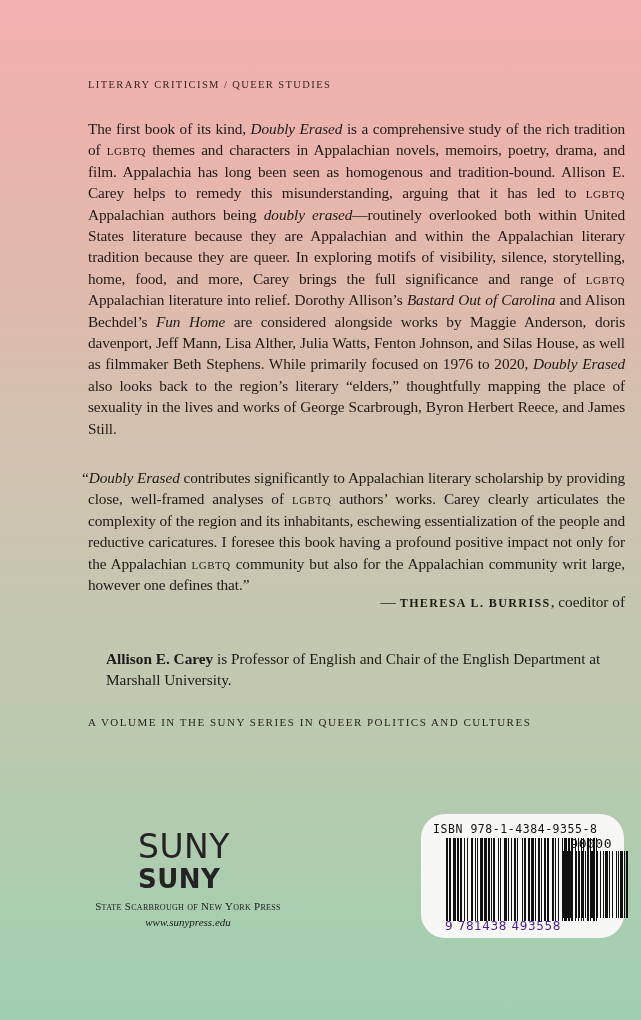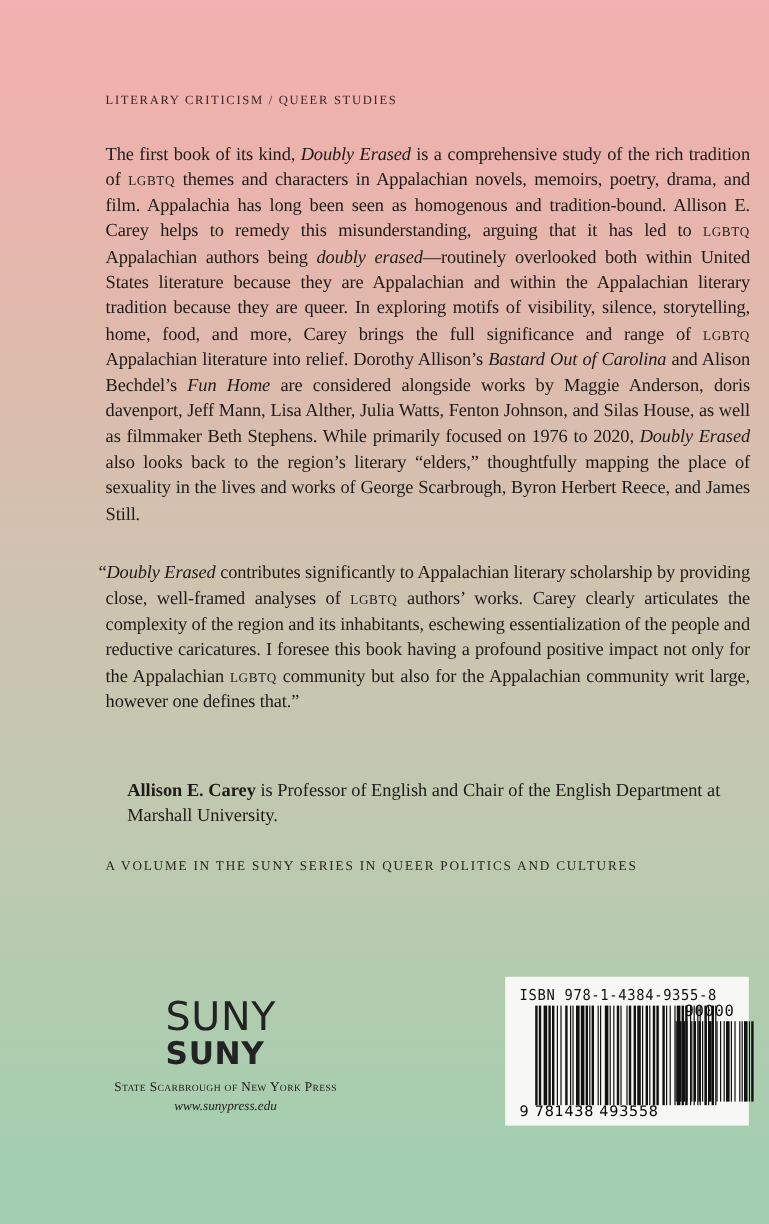--- a/index.html
+++ b/index.html
@@ -61,55 +61,59 @@
     position: absolute; left: 0; top: 70px; width: 200px; text-align: center;
     font-size: 11px; font-variant: small-caps; letter-spacing: 0.3px; white-space: nowrap;
   }
   .logo-url {
     position: absolute; left: 0; top: 86px; width: 200px; text-align: center;
     font-size: 11px; font-style: italic;
   }
   .barcode-box {
     position: absolute; left: 421px; top: 814px; width: 203px; height: 124px;
     background: #f7f7f5;
+    border-radius: 24px;
   }
   .isbn-text {
     position: absolute; left: 12px; top: 7px;
     font-family: "DejaVu Sans Mono", "Liberation Mono", monospace;
     font-size: 12.5px; letter-spacing: 0.6px; color: #111;
     transform: scaleX(0.92); transform-origin: left;
   }
   .price-code {
     position: absolute; right: 12px; top: 22px;
     font-family: "DejaVu Sans Mono", "Liberation Mono", monospace;
     font-size: 13px; letter-spacing: 0.5px; color: #111;
   }
   .bars-main { position: absolute; left: 25px; top: 24px; height: 83px; display: flex; align-items: flex-start; }
   .bars-addon { position: absolute; left: 142px; top: 37px; height: 67px; display: flex; align-items: flex-start; }
   .bar { background: #111; display: block; }
   .ean-digits {
-    position: absolute; left: 12px; top: 105px;
+    position: absolute; left: 24px; top: 105px;
     font-family: "DejaVu Sans", "Liberation Sans", sans-serif;
-    font-size: 12px; color: #000000; letter-spacing: 0.6px; white-space: pre;
+    font-size: 12px; color: #4c1d95; letter-spacing: 0.6px; white-space: pre;
   }
 </style>
 </head>
 <body>
 
 <div class="category">Literary Criticism / Queer Studies</div>
 
 <div class="blurb">
   <p><span>The first book of its kind, </span><i>Doubly Erased</i><span> is a comprehensive study of the rich tradition of </span><span class="sc">LGBTQ</span><span> themes and characters in Appalachian novels, memoirs, poetry, drama, and film. Appalachia has long been seen as homogenous and tradition-bound. Allison E. Carey helps to remedy this misunderstanding, arguing that it has led to </span><span class="sc">LGBTQ</span><span> Appalachian authors being </span><i>doubly erased</i><span>—routinely overlooked both within United States literature because they are Appalachian and within the Appalachian literary tradition because they are queer. In exploring motifs of visibility, silence, storytelling, home, food, and more, Carey brings the full significance and range of </span><span class="sc">LGBTQ</span><span> Appalachian literature into relief. Dorothy Allison’s </span><i>Bastard Out of Carolina</i><span> and Alison Bechdel’s </span><i>Fun Home</i><span> are considered alongside works by Maggie Anderson, doris davenport, Jeff Mann, Lisa Alther, Julia Watts, Fenton Johnson, and Silas House, as well as filmmaker Beth Stephens. While primarily focused on 1976 to 2020, </span><i>Doubly Erased</i><span> also looks back to the region’s literary “elders,” thoughtfully mapping the place of sexuality in the lives and works of George Scarbrough, Byron Herbert Reece, and James Still.</span></p>
 </div>
 
 <div class="quote">
   <p><span>“</span><i>Doubly Erased</i><span> contributes significantly to Appalachian literary scholarship by providing close, well-framed analyses of </span><span class="sc">LGBTQ</span><span> authors’ works. Carey clearly articulates the complexity of the region and its inhabitants, eschewing essentialization of the people and reductive caricatures. I foresee this book having a profound positive impact not only for the Appalachian </span><span class="sc">LGBTQ</span><span> community but also for the Appalachian community writ large, however one defines that.”</span></p>
 </div>
 
 <div class="attrib">
+  <div>
+    <span>— </span><span class="name">Theresa L. Burriss</span><span>, coeditor of</span>
+  </div>
 </div>
 
 <div class="author-bio">
   <b>Allison E. Carey</b><span> is Professor of English and Chair of the English Department at Marshall University.</span>
 </div>
 
 <div class="series">
   <div>A Volume in the SUNY Series in Queer Politics and Cultures</div>
 </div>
 

